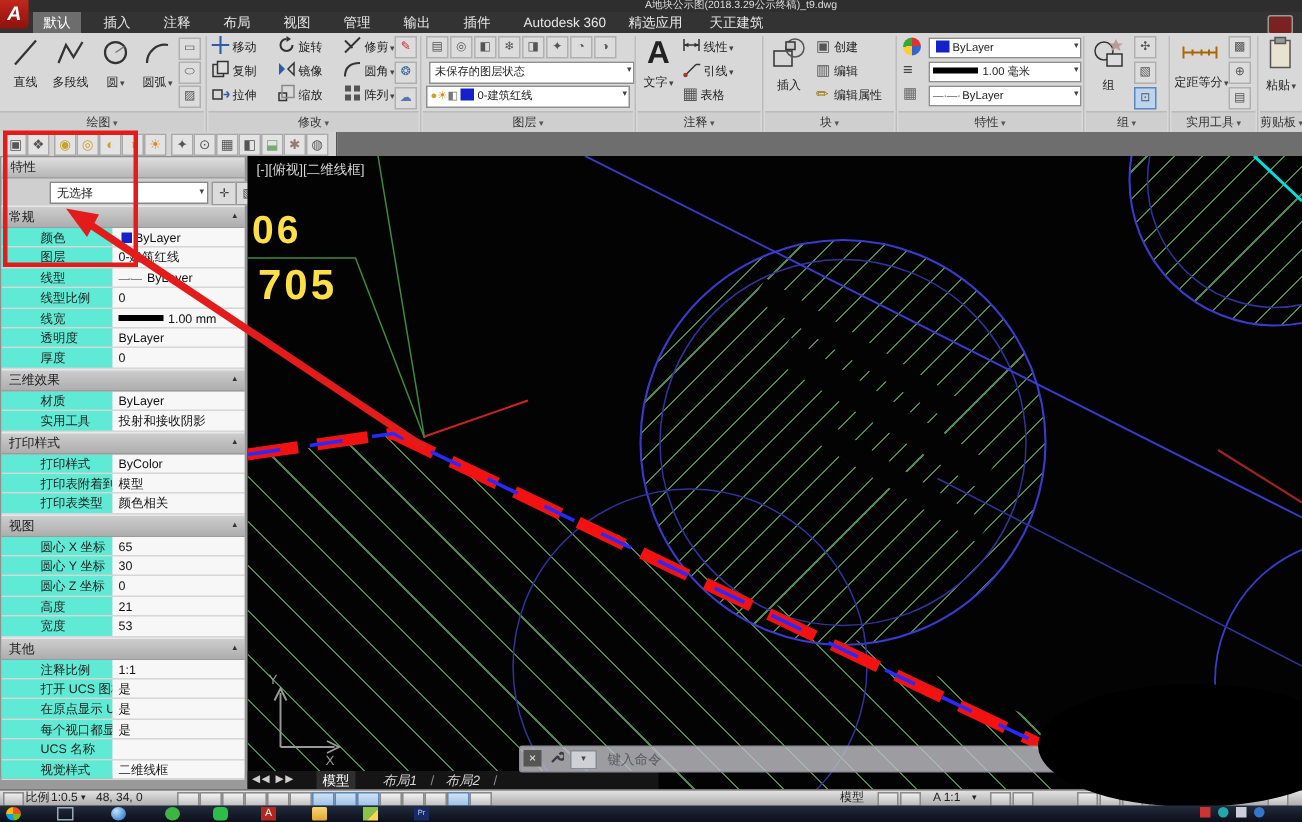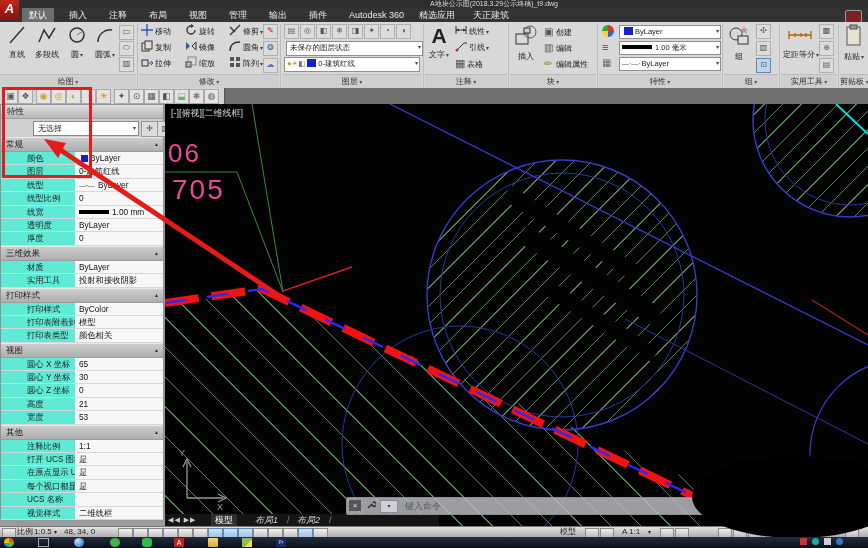--- a/index.html
+++ b/index.html
@@ -24,21 +24,21 @@
   
   #ribbon{left:0;top:22px;width:868px;height:66px;background:#d8d8d8;border-bottom:1px solid #8f8f8f;}
   .panel{position:absolute;top:0;height:52px;}
   .psep{position:absolute;top:2px;height:80px;width:1px;background:#bdbdbd;}
   .pfoot{position:absolute;top:52px;height:13px;font-size:8px;color:#333;text-align:center;
          line-height:13px;background:#cfcfcf;border-top:1px solid #bbb;white-space:nowrap;overflow:hidden;}
   .pfoot::after{content:" ▾";font-size:6px;color:#555;}
   .bigbtn{position:absolute;top:2px;text-align:center;font-size:8px;color:#222;}
   .bigbtn .blab{margin-top:1px;white-space:nowrap;}
   .dd::after{content:"▾";font-size:6px;color:#444;margin-left:1px;}
-  .smallbtn{position:absolute;height:15px;font-size:8px;color:#222;line-height:15px;white-space:nowrap;font-family:Liberation Serif, serif;}
+  .smallbtn{position:absolute;height:15px;font-size:8px;color:#222;line-height:15px;white-space:nowrap;}
   .smallbtn svg{vertical-align:-2px;margin-right:2px;}
   .ico12{display:inline-block;width:12px;height:12px;}
   .combo{position:absolute;background:#fff;border:1px solid #8f8f8f;font-size:7.5px;color:#222;
          line-height:11px;white-space:nowrap;overflow:hidden;}
   .combo .ar{position:absolute;right:1px;top:0;color:#444;font-size:6px;}
   .sw{display:inline-block;width:9px;height:8px;background:#1322c8;vertical-align:-1px;margin:0 2px;}
   .tinybox{position:absolute;width:13px;height:13px;background:#dcdcdc;border:1px solid #b0b0b0;
            font-size:8px;line-height:12px;text-align:center;color:#555;}
   .colorwheel{width:12px;height:12px;border-radius:50%;
       background:conic-gradient(#d33 0 25%,#36c 0 50%,#fc3 0 75%,#3a3 0);}
@@ -68,21 +68,21 @@
             white-space:nowrap;overflow:hidden;}
   .prow .pv{flex:1;background:#f7f7f7;padding-left:4px;color:#111;white-space:nowrap;overflow:hidden;}
   .lwbar{display:inline-block;width:30px;height:4px;background:#000;margin-right:3px;vertical-align:1px;}
   .ltglyph{display:inline-block;color:#555;letter-spacing:-1px;margin-right:2px;font-size:7px;}
   
   #canvas{left:165px;top:104px;width:703px;height:422px;background:#030303;overflow:hidden;}
   .hatch45{background:repeating-linear-gradient(45deg,rgba(92,158,92,.85) 0 1px,transparent 1px 21px);}
   .hatch135{background:repeating-linear-gradient(135deg,rgba(88,150,88,.9) 0 1px,transparent 1px 13px);}
   .knock{position:absolute;background:#030303;transform:rotate(32deg);}
   #vplabel{left:6px;top:3px;color:#d8d8d8;font-size:9px;z-index:5;}
-  .cadnum{position:absolute;color:#ec4899;letter-spacing:2px;z-index:4;font-weight:400;}
+  .cadnum{position:absolute;color:#fde047;letter-spacing:2px;z-index:4;font-weight:700;}
   
   #layouttabs{left:0;top:410px;width:274px;height:12px;background:#151515;z-index:6;
               color:#d5d5d5;font-size:9px;line-height:12px;}
   #layouttabs .nav{position:absolute;left:3px;top:0;font-size:7px;color:#cfcfcf;letter-spacing:1px;}
   .ltab{position:absolute;top:0;font-style:italic;white-space:nowrap;}
   .ltab.active{color:#fff;background:#2e2e2e;padding:0 4px;font-style:normal;}
   .ltabsep{position:absolute;top:0;color:#888;}
   
   #cmdbar{left:181px;top:393px;width:416px;height:16px;background:rgba(190,190,196,.82);
           border:1px solid #8d8d96;border-radius:2px;z-index:7;font-size:9px;line-height:14px;}

